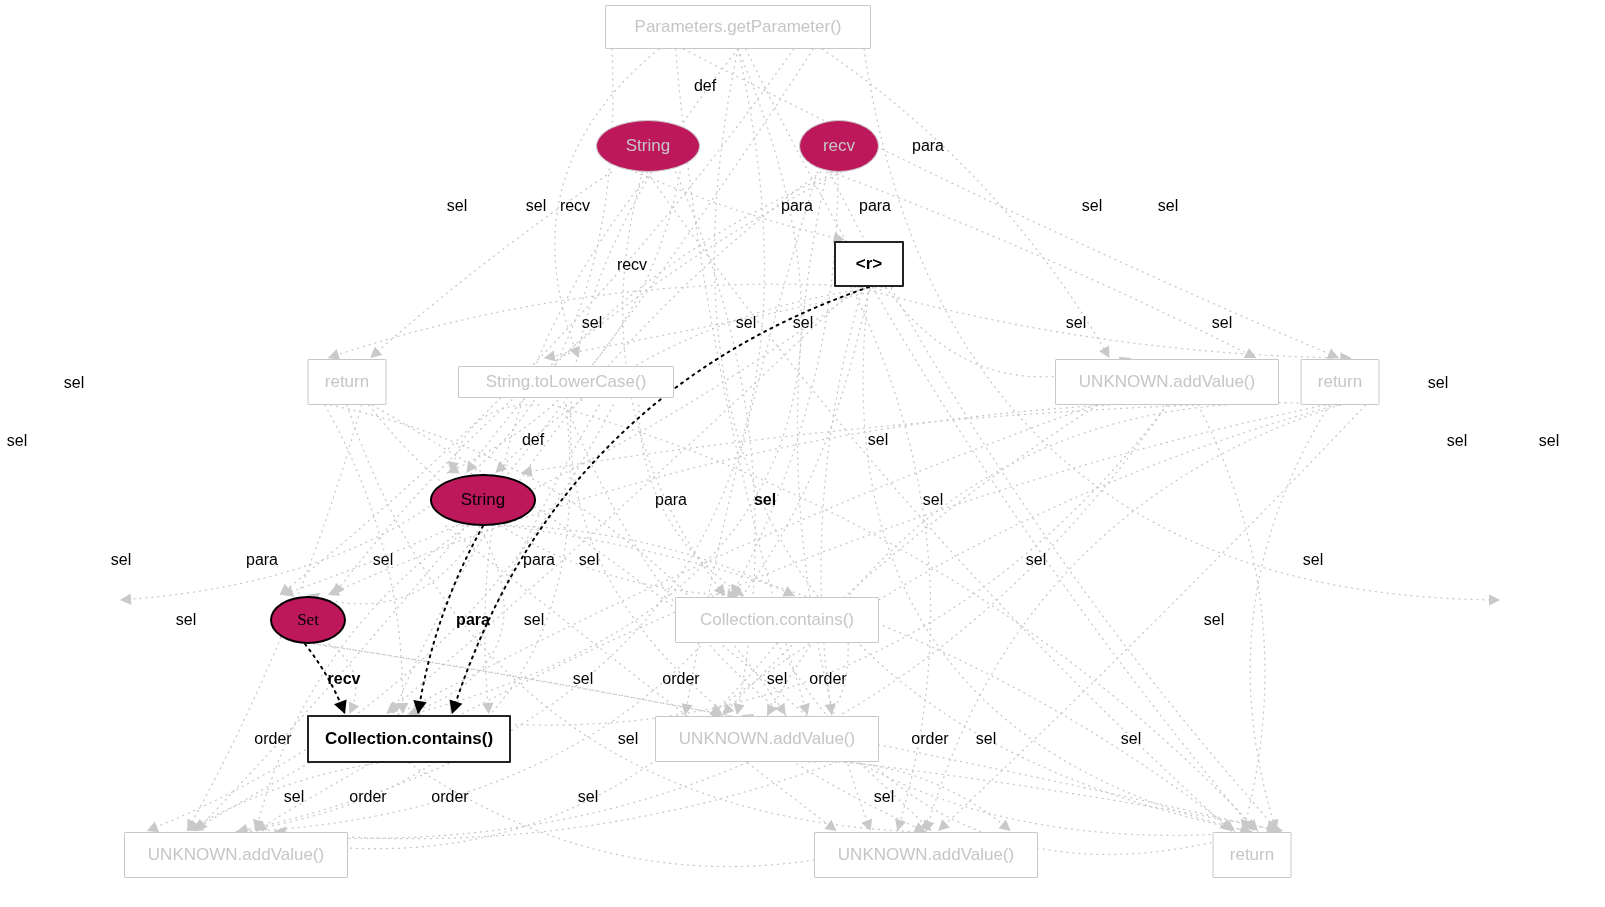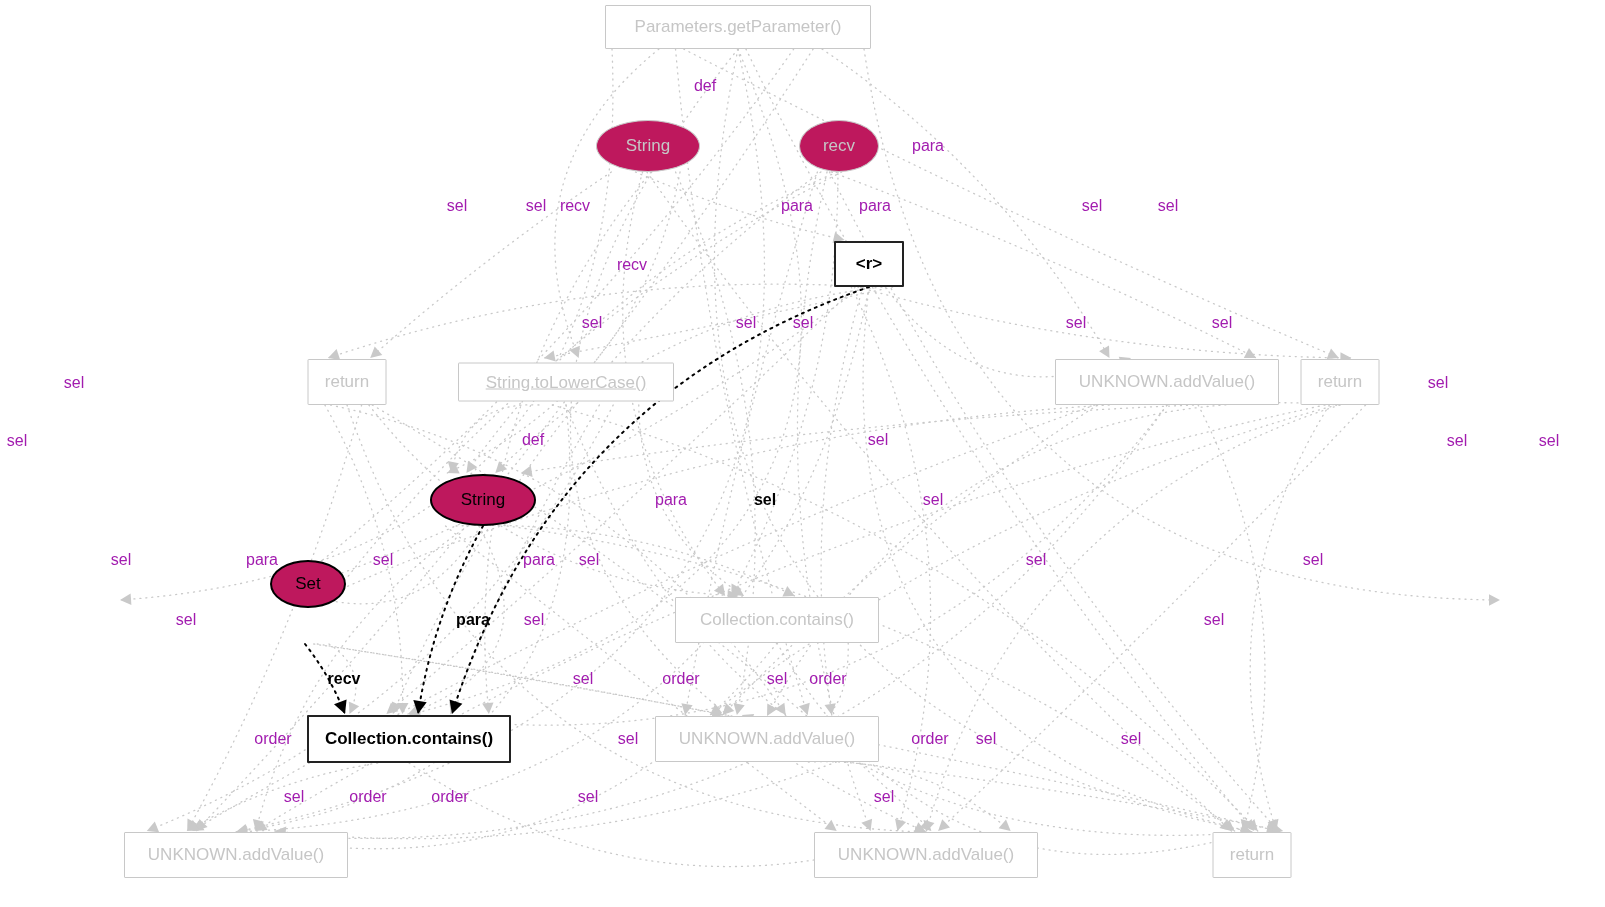--- a/index.html
+++ b/index.html
@@ -53,21 +53,21 @@
     border-radius: 50%;
   }
   .node.ellipse.hl {
     border: 2px solid #000000;
     color: #000000;
   }
   .edge-label {
     position: absolute;
     transform: translate(-50%, -50%);
     font-size: 16px;
-    color: #a21caf;
+    color: #000000;
     white-space: nowrap;
     pointer-events: none;
   }
   .edge-label.hl {
     color: #000000;
     font-weight: bold;
   }
 </style>
 </head>
 <body>
@@ -254,33 +254,33 @@
       </div>
       <div class="node ellipse" style="left: 839px; top: 146px; width: 80px; height: 52px;">
         <span>recv</span>
       </div>
       <div class="node box hl" style="left: 869px; top: 264px; width: 70px; height: 46px;">
         <span>&lt;r&gt;</span>
       </div>
       <div class="node box" style="left: 347px; top: 382px; width: 79px; height: 46px;">
         <span>return</span>
       </div>
-      <div class="node box" style="left: 566px; top: 382px; width: 216px; height: 39px; text-decoration: underline;">
+      <div class="node box" style="left: 566px; top: 382px; width: 216px; height: 32px;">
         <span>String.toLowerCase()</span>
       </div>
       <div class="node box" style="left: 1167px; top: 382px; width: 224px; height: 46px;">
         <span>UNKNOWN.addValue()</span>
       </div>
       <div class="node box" style="left: 1340px; top: 382px; width: 79px; height: 46px;">
         <span>return</span>
       </div>
       <div class="node ellipse hl" style="left: 483px; top: 500px; width: 106px; height: 52px;">
         <span>String</span>
       </div>
-      <div class="node ellipse hl" style="left: 308px; top: 584px; width: 76px; height: 48px;">
+      <div class="node ellipse hl" style="left: 308px; top: 620px; width: 76px; height: 48px; font-family: Liberation Serif, serif;">
         <span>Set</span>
       </div>
       <div class="node box" style="left: 777px; top: 620px; width: 204px; height: 46px;">
         <span>Collection.contains()</span>
       </div>
       <div class="node box hl" style="left: 409px; top: 739px; width: 204px; height: 48px;">
         <span>Collection.contains()</span>
       </div>
       <div class="node box" style="left: 767px; top: 739px; width: 224px; height: 46px;">
         <span>UNKNOWN.addValue()</span>

